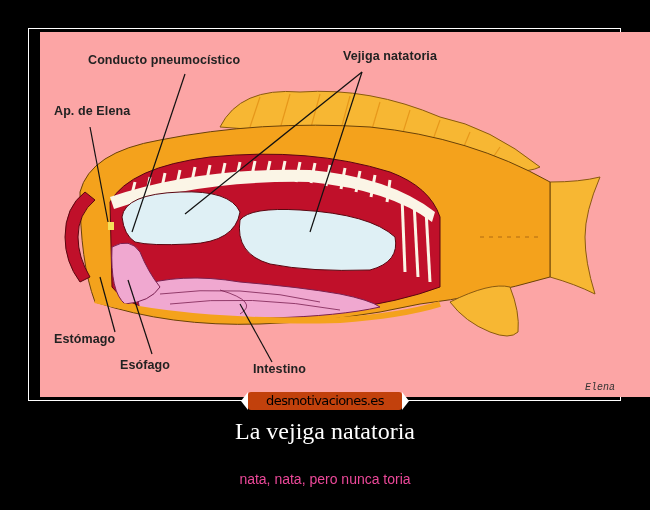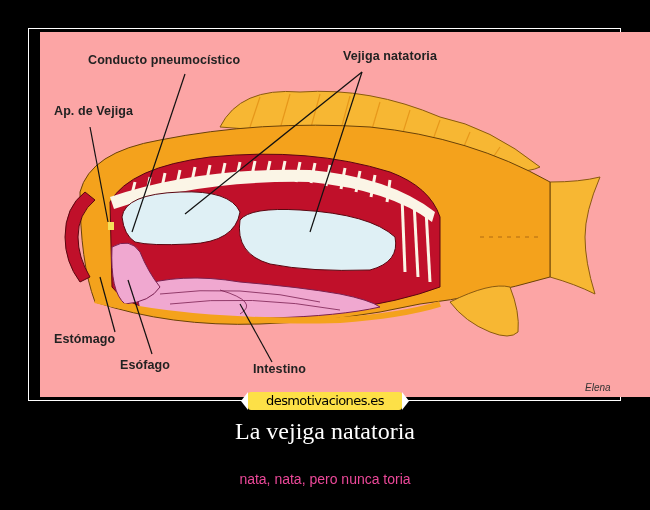--- a/index.html
+++ b/index.html
@@ -1,22 +1,22 @@
 <!DOCTYPE html>
 <html><head>
 <meta charset="utf-8">
 <style>
   html, body { margin:0; padding:0; background:#000; }
   body { width:650px; height:510px; position:relative; overflow:hidden; font-family:"Liberation Sans", sans-serif; }
   .frame-outer { position:absolute; left:28px; top:28px; width:593px; height:373px; border:1px solid #fff; box-sizing:border-box; }
   .picture { position:absolute; left:40px; top:32px; width:638px; height:365px; background:#fca5a5; overflow:hidden; }
   .picture svg { position:absolute; left:0; top:0; }
   .lbl { position:absolute; font-weight:bold; font-size:12.5px; color:#222; white-space:nowrap; letter-spacing:0.1px; }
-  .signature { position:absolute; font-family:Liberation Sans, sans-serif; font-style:italic; font-size:10px; color:#333; }
-  .watermark { position:absolute; left:248px; top:392px; width:154px; height:18px; background:#fde047; border-radius:3px;
+  .signature { position:absolute; font-family:Liberation Mono, monospace; font-style:italic; font-size:10px; color:#333; }
+  .watermark { position:absolute; left:248px; top:392px; width:154px; height:18px; background:#c2410c; border-radius:3px;
                font-family:"DejaVu Sans", sans-serif; font-size:13px; color:#000; text-align:center; line-height:18px; letter-spacing:-0.6px; }
   .watermark:before, .watermark:after { content:""; position:absolute; top:0; width:0; height:0; border-top:9px solid transparent; border-bottom:9px solid transparent; }
   .watermark:before { left:-7px; border-right:7px solid #fff; }
   .watermark:after { right:-7px; border-left:7px solid #fff; }
   .title { position:absolute; left:0; width:650px; top:418px; text-align:center; font-family:"Liberation Serif", serif; font-size:24px; color:#fff; }
   .subtitle { position:absolute; left:0; width:650px; top:471px; text-align:center; font-family:"Liberation Sans", sans-serif; font-size:14px; color:#ec4899; }
 </style>
 </head>
 <body>
 
@@ -99,21 +99,21 @@
       <line x1="322" y1="40" x2="145" y2="182"></line>
       <line x1="322" y1="40" x2="270" y2="200"></line>
       <line x1="75" y1="300" x2="60" y2="245"></line>
       <line x1="112" y1="322" x2="88" y2="248"></line>
       <line x1="232" y1="330" x2="200" y2="272"></line>
     </g>
   </svg>
 
   <div class="lbl" style="left:48px;top:21px;">Conducto pneumocístico</div>
   <div class="lbl" style="left:303px;top:17px;">Vejiga natatoria</div>
-  <div class="lbl" style="left:14px;top:72px;">Ap. de Vejiga</div>
+  <div class="lbl" style="left:14px;top:72px;">Ap. de Elena</div>
   <div class="lbl" style="left:14px;top:300px;">Estómago</div>
   <div class="lbl" style="left:80px;top:326px;">Esófago</div>
   <div class="lbl" style="left:213px;top:330px;">Intestino</div>
   <div class="signature" style="left:545px;top:350px;">Elena</div>
 </div>
 
 <div class="watermark">desmotivaciones.es</div>
 <div class="title">La vejiga natatoria</div>
 <div class="subtitle">nata, nata, pero nunca toria</div>
 

